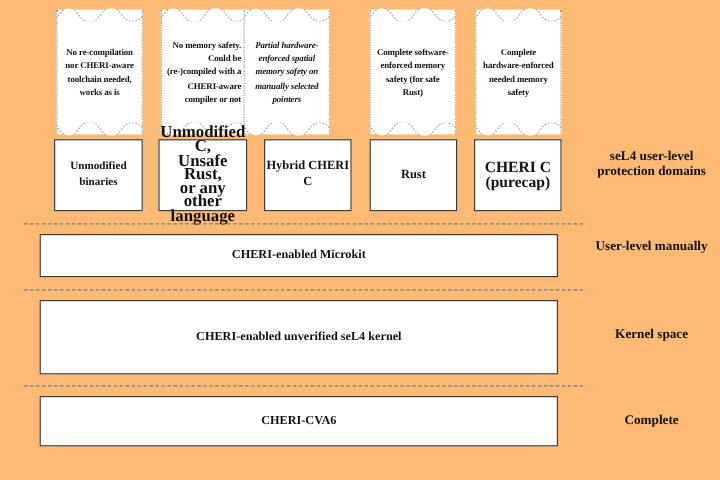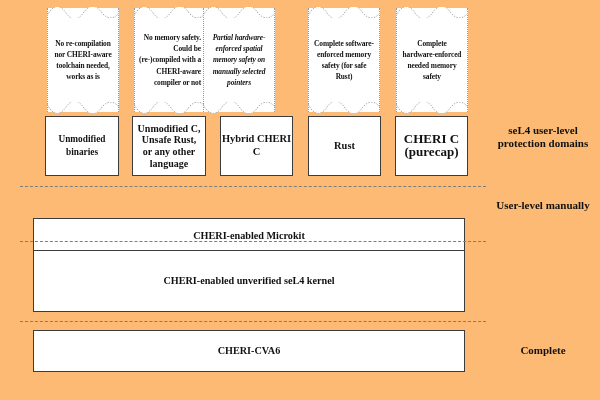--- a/index.html
+++ b/index.html
@@ -156,43 +156,44 @@
     <div class="wave bot">
       <svg viewBox="0 0 72 11" preserveAspectRatio="none">
           <path d="M0,2 C6,14 13,14 19,5 C25,-3 31,-3 37,6 C43,14 49,14 55,5 C61,-2 67,-1 72,5" fill="#ffffff" stroke="#9a9a9a" stroke-width="0.9" stroke-dasharray="1.4 1.4"></path>
         </svg>
     </div>
     <div class="txt">Complete hardware-enforced needed memory safety</div>
   </div>
 
   <div class="box domain" style="left:45px; top:116px; width:74px; height:60px; white-space:pre-line;">Unmodified binaries</div>
 
-  <div class="box domain" style="left:132px; top:116px; width:74px; height:60px; white-space:pre-line; font-size:10px; line-height:11.6px;">Unmodified C,
+  <div class="box domain" style="left:132px; top:116px; width:74px; height:60px; white-space:pre-line; font-size:14px; line-height:11.6px;">Unmodified C,
 Unsafe Rust,
 or any other
 language</div>
 
   <div class="box domain" style="left:220px; top:116px; width:73px; height:60px; white-space:pre-line; font-size:10.4px;">Hybrid CHERI C</div>
 
   <div class="box domain" style="left:308px; top:116px; width:73px; height:60px; white-space:pre-line; font-size:10.4px;">Rust</div>
 
   <div class="box domain" style="left:395px; top:116px; width:73px; height:60px; white-space:pre-line; font-size:13px;">CHERI C (purecap)</div>
 
   <div class="sep" style="left:20px; top:186px; width:466px;"></div>
 
-  <div class="box bar" style="left:33px; top:195px; width:432px; height:36px;margin-top:23px;">CHERI-enabled Microkit</div>
+  <div class="box bar" style="left:33px; top:195px; width:432px; height:36px;">CHERI-enabled Microkit</div>
 
   <div class="sep" style="left:20px; top:241px; width:466px;"></div>
 
   <div class="box bar" style="left:33px; top:250px; width:432px; height:62px;">CHERI-enabled unverified seL4 kernel</div>
 
   <div class="sep" style="left:20px; top:321px; width:466px;"></div>
 
   <div class="box bar" style="left:33px; top:330px; width:432px; height:42px;">CHERI-CVA6</div>
 
   <div class="rlabel" style="left:492px; top:124px; width:102px;">seL4 user-level protection domains</div>
 
   <div class="rlabel" style="left:492px; top:199px; width:102px;">User-level manually</div>
 
+  <div class="rlabel" style="left:492px; top:273px; width:102px;">Kernel space</div>
 
   <div class="rlabel" style="left:492px; top:344px; width:102px;">Complete</div>
 
 </div>
 
 </body></html>

